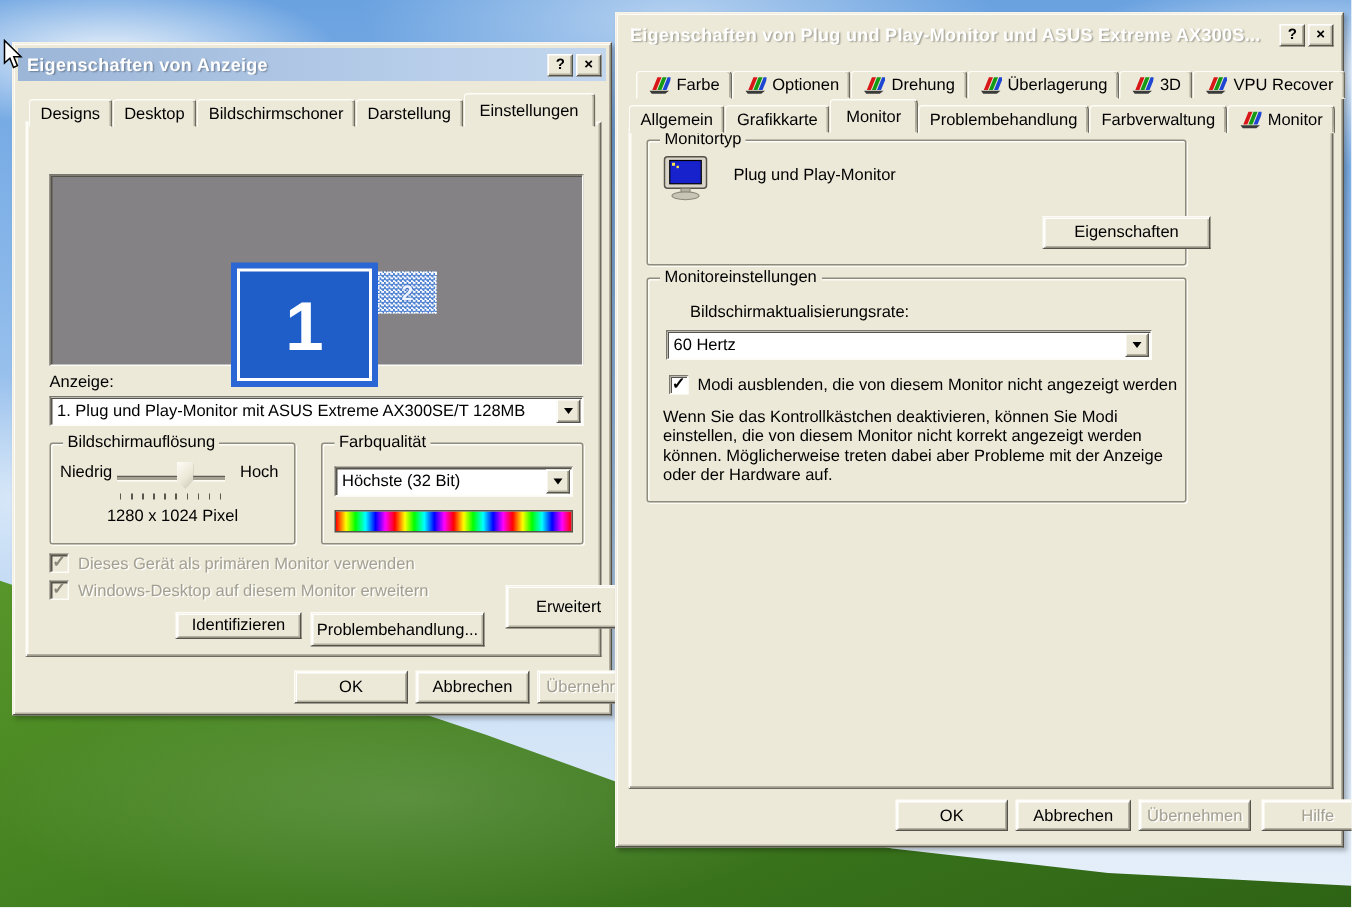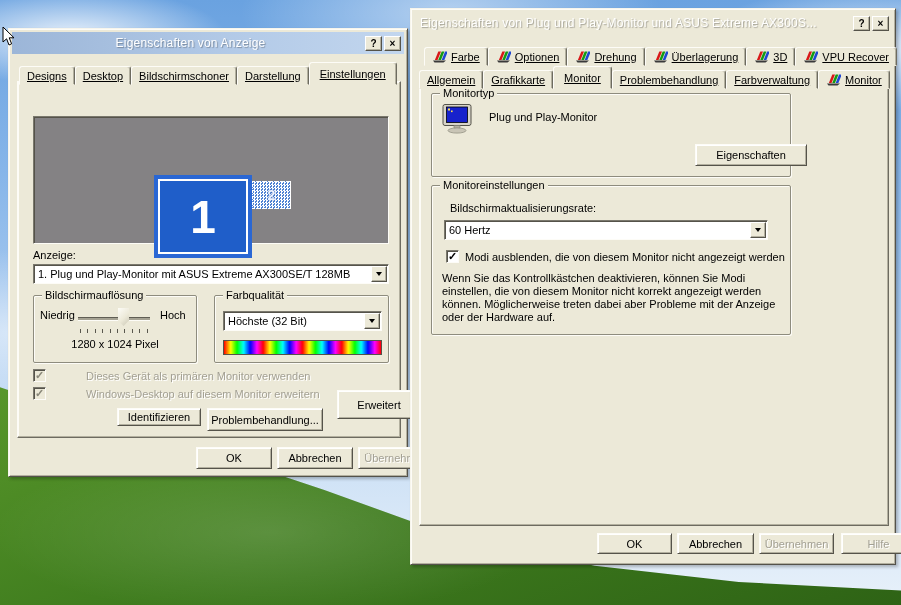--- a/index.html
+++ b/index.html
@@ -24,29 +24,29 @@
     clip-path: polygon(0 64%, 9% 68.5%, 22% 74%, 36% 81%, 50% 88.5%, 66% 93.5%, 82% 96.2%, 100% 97.6%, 100% 100%, 0 100%);
   }
 
   
   .window { position:absolute; background:#ece9d8;
     border:1px solid; border-color:#f7f5ec #54524a #54524a #f7f5ec;
     box-shadow: inset 1px 1px 0 #fdfcf7, inset -1px -1px 0 #b3b09f, 2px 2px 3px rgba(0,0,0,.25); }
   .titlebar { position:absolute; left:3px; right:3px; top:3px; height:22px;
     display:flex; align-items:center; padding:0 3px 0 6px; gap:2px; }
   .titlebar.active   { background:linear-gradient(90deg, #16念50c0 0, #1b55cc 0%, #2e6ce2 60%, #3c7aec 100%); }
-  .titlebar.inactive { background:linear-gradient(90deg, #9cb6d8 0%, #b4cbe8 60%, #c2d6ee 100%);text-align:center; }
-  .title-text { flex:1; color:#fff; font-weight:normal; font-size:12px;
+  .titlebar.inactive { background:linear-gradient(90deg, #9cb6d8 0%, #b4cbe8 60%, #c2d6ee 100%); }
+  .title-text { flex:1; color:#fff; font-weight:bold; font-size:12px;
     white-space:nowrap; overflow:hidden; letter-spacing:.2px; text-shadow:1px 1px 1px rgba(0,0,0,.3); }
   .tb-btn { width:17px; height:15px; background:#ece9d8; display:flex; align-items:center; justify-content:center;
     font-weight:bold; font-size:10px; color:#000;
     border:1px solid; border-color:#fff #55534a #55534a #fff; box-shadow: inset -1px -1px 0 #b3b09f; }
 
   
-  .tab-strip { position:absolute; display:flex; align-items:flex-end; z-index:5;text-decoration:underline; }
+  .tab-strip { position:absolute; display:flex; align-items:flex-end; z-index:5; }
   .tab { height:19px; display:flex; align-items:center; gap:4px; padding:0 7px;
     background:#ece9d8; border:1px solid; border-color:#fdfcf7 #6d6b60 transparent #fdfcf7;
     border-radius:3px 3px 0 0; box-shadow: inset -1px 0 0 #b3b09f; cursor:default; white-space:nowrap; }
   .tab.active { height:23px; position:relative; z-index:7; padding:0 10px;
     box-shadow: inset -1px 0 0 #b3b09f, 0 2px 0 #ece9d8; }
   .pane { position:absolute; background:#ece9d8; z-index:1;
     border:1px solid; border-color:#fdfcf7 #6d6b60 #6d6b60 #fdfcf7;
     box-shadow: inset -1px -1px 0 #b3b09f, inset 1px 1px 0 #fdfcf7; }
 
   
@@ -62,21 +62,21 @@
   .field .val { flex:1; padding:0 4px; white-space:nowrap; overflow:hidden; }
   .combo-btn { width:16px; align-self:stretch; margin:1px; background:#ece9d8;
     display:flex; align-items:center; justify-content:center;
     border:1px solid; border-color:#fff #55534a #55534a #fff; box-shadow: inset -1px -1px 0 #b3b09f; }
   .arr-down { width:0; height:0; border-left:3px solid transparent; border-right:3px solid transparent; border-top:4px solid #000; }
   .checkline { position:absolute; display:flex; align-items:center; gap:6px; }
   .cb { width:13px; height:13px; background:#fff; display:flex; align-items:center; justify-content:center;
     border:1px solid; border-color:#7a786d #fdfcf7 #fdfcf7 #7a786d; box-shadow: inset 1px 1px 0 #55534a;
     font-size:11px; font-weight:bold; line-height:1; }
   .checkline.disabled .cb { background:#ece9d8; color:#8a887a; }
-  .checkline.disabled .cb-label { color:#a3a093; text-shadow:1px 1px 0 #fff;margin-left:34px; }
+  .checkline.disabled .cb-label { color:#a3a093; text-shadow:1px 1px 0 #fff; }
   .lbl { position:absolute; white-space:nowrap; }
 
   
   .mon-area { position:absolute; background:#848284; border:1px solid; border-color:#7a786d #fdfcf7 #fdfcf7 #7a786d; box-shadow: inset 1px 1px 0 #55534a; }
   .mon1 { position:absolute; left:124px; top:62px; width:90px; height:75px; background:#1f5ec9;
     border:2px solid #fff; box-shadow:0 0 0 4px #2a67d4; display:flex; align-items:center; justify-content:center;
     color:#fff; font-weight:bold; font-size:46px; }
   .mon2 { position:absolute; left:218px; top:64px; width:39px; height:28px;
     background-image: conic-gradient(#ffffff 25%, #4f82d2 25% 50%, #ffffff 50% 75%, #4f82d2 75%);
     background-size:3px 3px; border:1px dotted #fff; display:flex; align-items:center; justify-content:center;
@@ -300,21 +300,21 @@
       <rect x="9" y="6.5" width="1.6" height="1.6" fill="#ffe44a"></rect>
       <rect x="12" y="21.5" width="6" height="3" fill="#b5b1a2" stroke="#7a786d" stroke-width="0.6"></rect>
       <ellipse cx="15" cy="26.5" rx="9" ry="2.6" fill="#c9c5b6" stroke="#8a887a" stroke-width="0.7"></ellipse>
     </svg>
     <span class="lbl" style="left:57px; top:17px">Plug und Play-Monitor</span>
     <div class="btn" style="left:235px; top:50px; width:112px; height:22px;">Eigenschaften</div>
   </div>
 
   <div class="group" style="left:20px; top:176px; width:360px; height:150px; z-index:3">
     <span class="group-title">Monitoreinstellungen</span>
-    <span class="lbl" style="left:18px; top:16px">Bildschirmaktualisierungsrate:</span>
+    <span class="lbl" style="left:28px; top:16px">Bildschirmaktualisierungsrate:</span>
     <div class="field" style="left:12px; top:34px; width:324px; height:20px;">
       <span class="val">60 Hertz</span>
       <span class="combo-btn">
           <span class="arr-down"></span>
         </span>
     </div>
     <div class="checkline" style="left:14px; top:64px;">
       <span class="cb">✓</span>
       <span class="cb-label">Modi ausblenden, die von diesem Monitor nicht angezeigt werden</span>
     </div>

